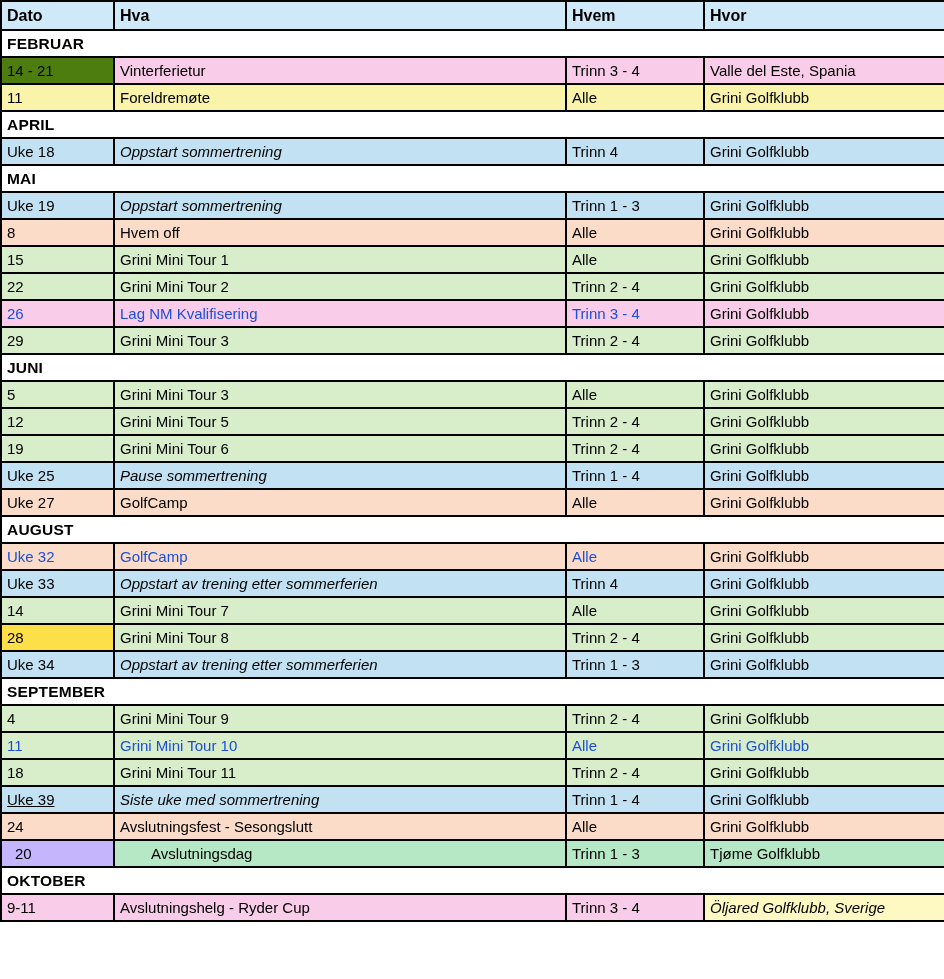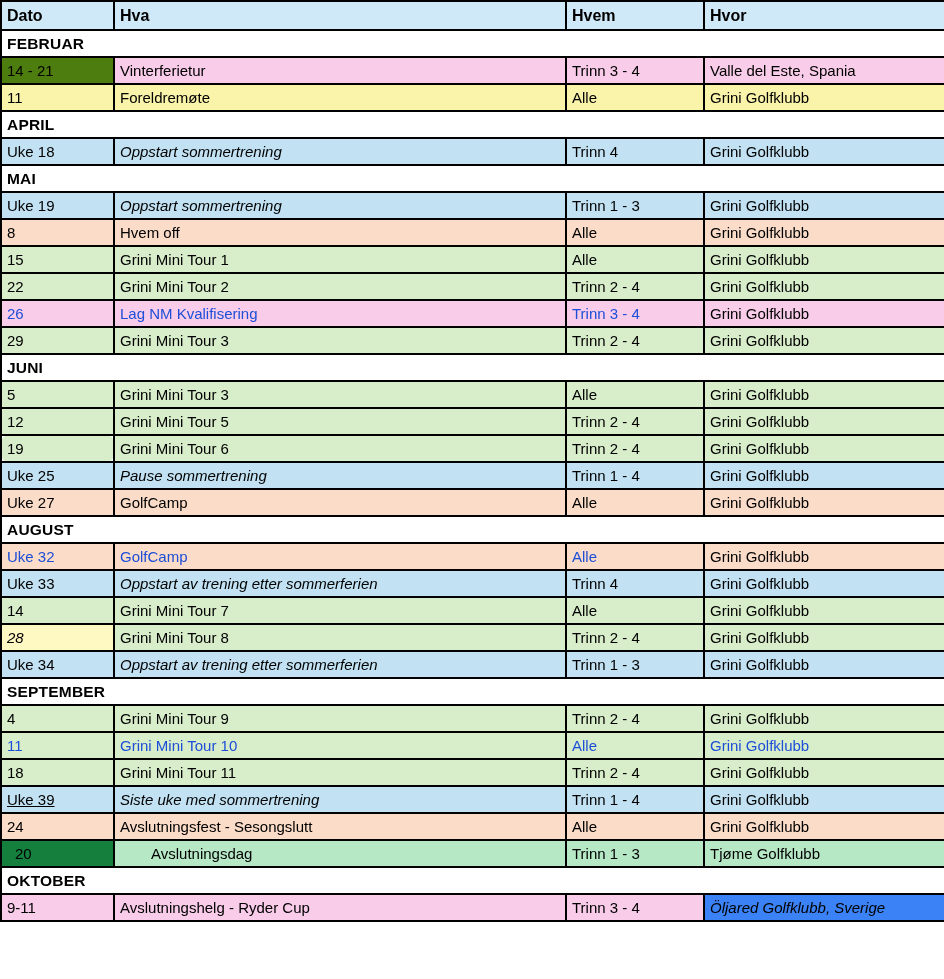--- a/index.html
+++ b/index.html
@@ -174,21 +174,21 @@
           <td style="background: rgb(194, 226, 243);">Trinn 4</td>
           <td style="background: rgb(194, 226, 243);">Grini Golfklubb</td>
         </tr>
         <tr>
           <td style="background: rgb(216, 237, 202);">14</td>
           <td style="background: rgb(216, 237, 202);">Grini Mini Tour 7</td>
           <td style="background: rgb(216, 237, 202);">Alle</td>
           <td style="background: rgb(216, 237, 202);">Grini Golfklubb</td>
         </tr>
         <tr>
-          <td style="background: #fef9c3; font-style: italic;">28</td>
+          <td style="background: #fde047;">28</td>
           <td style="background: rgb(216, 237, 202);">Grini Mini Tour 8</td>
           <td style="background: rgb(216, 237, 202);">Trinn 2 - 4</td>
           <td style="background: rgb(216, 237, 202);">Grini Golfklubb</td>
         </tr>
         <tr>
           <td style="background: rgb(194, 226, 243);">Uke 34</td>
           <td class="italic" style="background: rgb(194, 226, 243);">Oppstart av trening etter sommerferien</td>
           <td style="background: rgb(194, 226, 243);">Trinn 1 - 3</td>
           <td style="background: rgb(194, 226, 243);">Grini Golfklubb</td>
         </tr>
@@ -219,29 +219,29 @@
           <td style="background: rgb(194, 226, 243);">Trinn 1 - 4</td>
           <td style="background: rgb(194, 226, 243);">Grini Golfklubb</td>
         </tr>
         <tr>
           <td style="background: rgb(250, 220, 200);">24</td>
           <td style="background: rgb(250, 220, 200);">Avslutningsfest - Sesongslutt</td>
           <td style="background: rgb(250, 220, 200);">Alle</td>
           <td style="background: rgb(250, 220, 200);">Grini Golfklubb</td>
         </tr>
         <tr>
-          <td style="background: #15803d; padding-left: 13px;">20</td>
+          <td style="background: #c4b5fd; padding-left: 13px;">20</td>
           <td style="background: rgb(183, 232, 198); padding-left: 36px;">Avslutningsdag</td>
           <td style="background: rgb(183, 232, 198);">Trinn 1 - 3</td>
           <td style="background: rgb(183, 232, 198);">Tjøme Golfklubb</td>
         </tr>
         <tr class="month-row">
           <td colspan="4">OKTOBER</td>
         </tr>
         <tr>
           <td style="background: rgb(249, 205, 233);">9-11</td>
           <td style="background: rgb(249, 205, 233);">Avslutningshelg - Ryder Cup</td>
           <td style="background: rgb(249, 205, 233);">Trinn 3 - 4</td>
-          <td class="italic" style="background: #3b82f6;">Öljared Golfklubb, Sverige</td>
+          <td class="italic" style="background: #fef9c3;">Öljared Golfklubb, Sverige</td>
         </tr>
       </tbody>
   </table>
 </div>
 
 </body></html>

